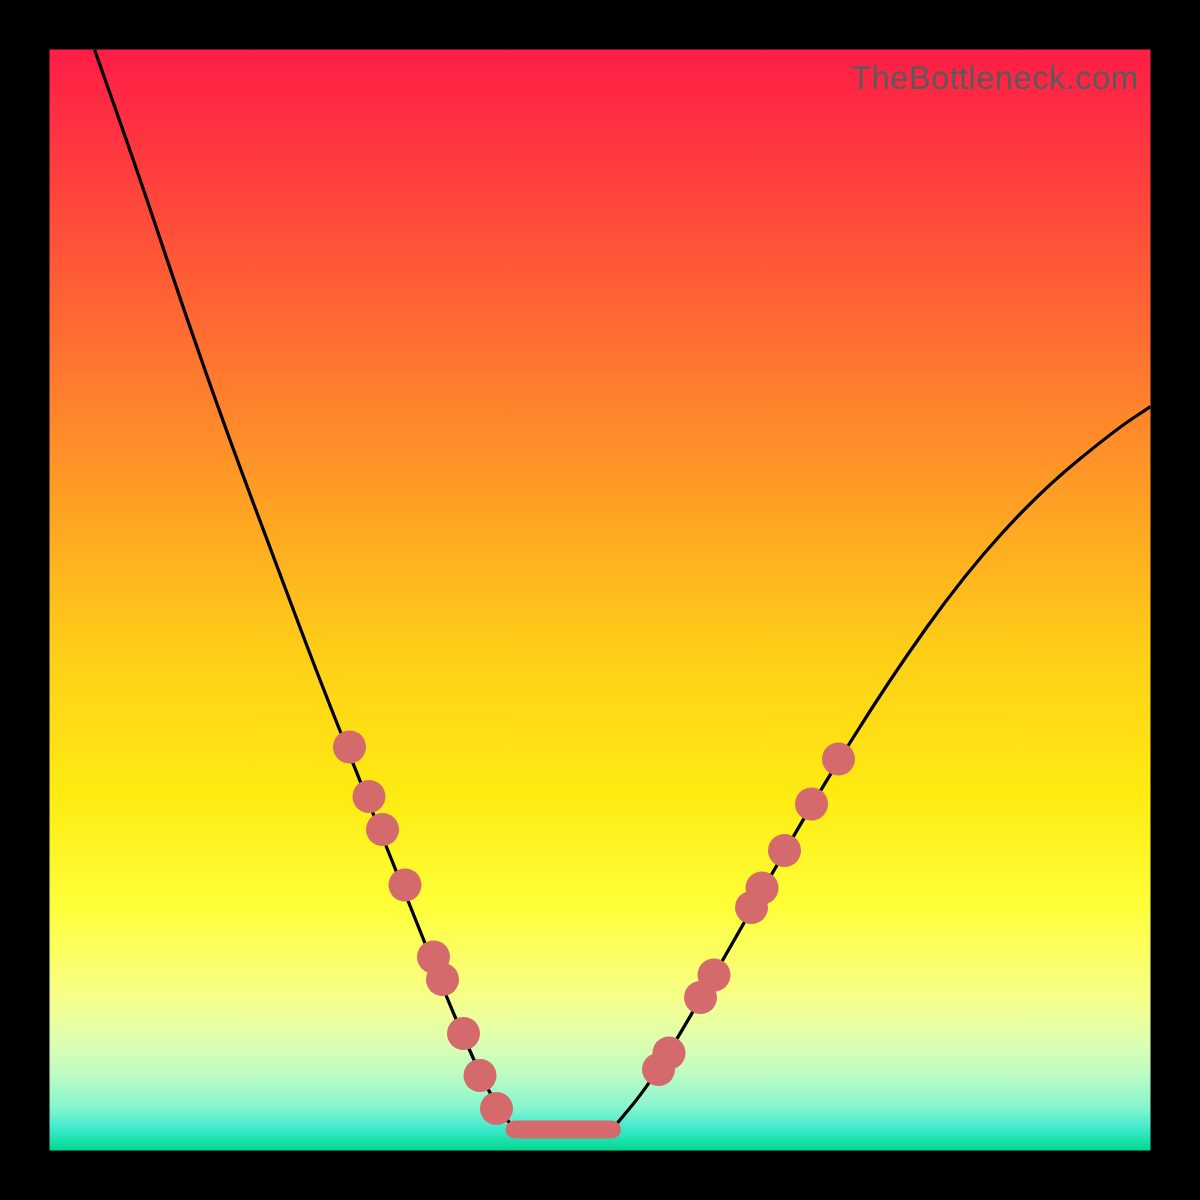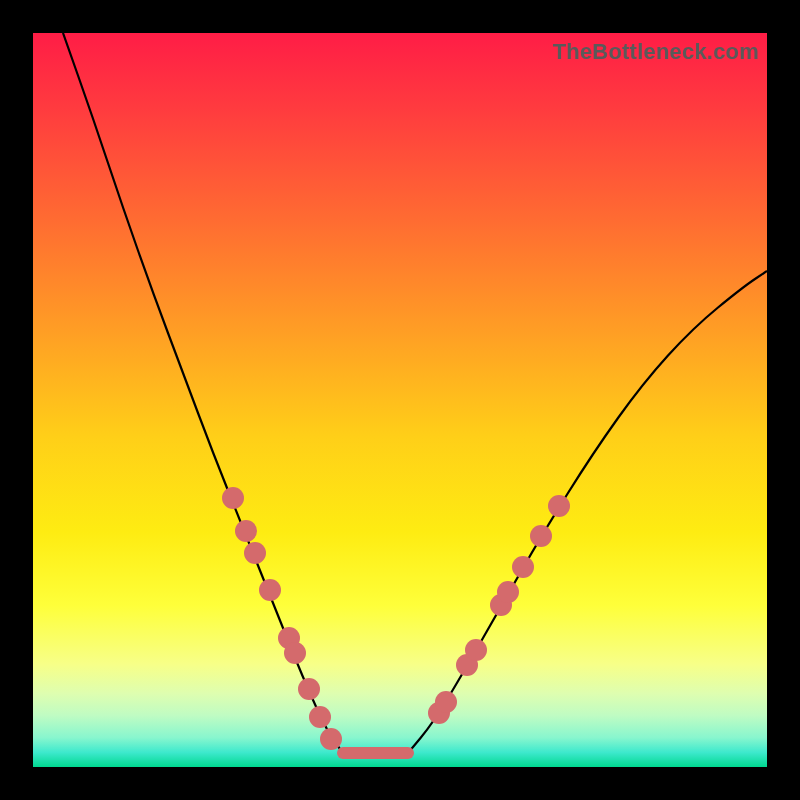--- a/index.html
+++ b/index.html
@@ -37,21 +37,21 @@
       #3ee9cd 98%,
       #00d890 100%
     );
   }
   .watermark {
     position: absolute;
     top: 6px;
     right: 8px;
     color: #5a5a5a;
     font-size: 22px;
-    font-weight: 700;
+    font-weight: 400;
     letter-spacing: 0.2px;
     z-index: 5;
     user-select: none;
   }
   svg.curve-layer {
     position: absolute;
     left: 0;
     top: 0;
     width: 734px;
     height: 734px;

